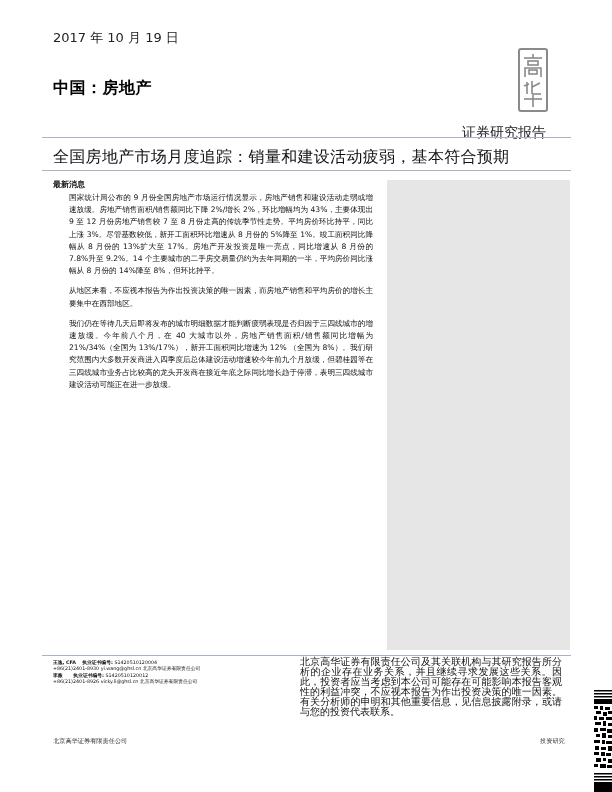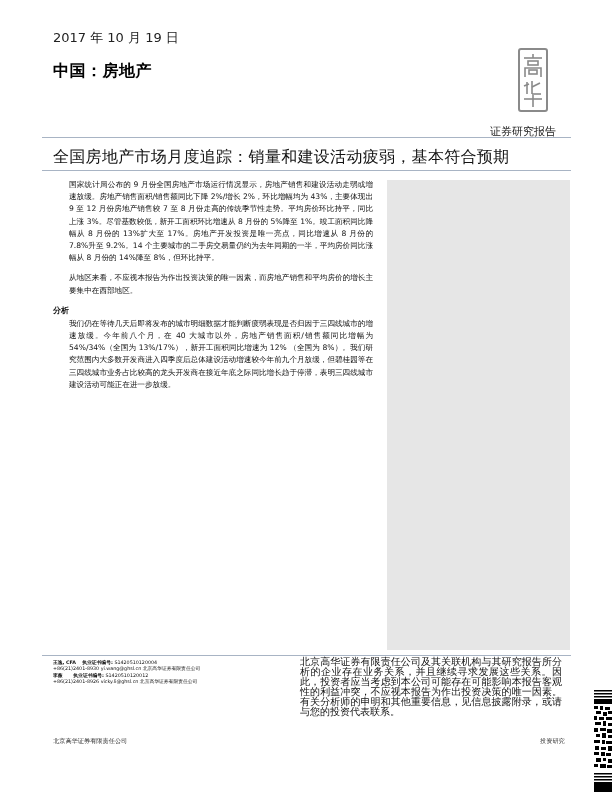--- a/index.html
+++ b/index.html
@@ -1,23 +1,23 @@
 <!DOCTYPE html>
 <html><head>
 <meta charset="utf-8">
 <style>
   html, body { margin:0; padding:0; }
   body { width:612px; height:792px; background:#ffffff; position:relative; overflow:hidden;
          font-family:"DejaVu Sans", "Liberation Sans", sans-serif; color:#000; }
   .abs { position:absolute; }
   .date { left:53px; top:29px; font-size:13px; color:#222; }
-  .sector { left:53px; top:61px; font-size:16px; font-weight:bold; letter-spacing:0.5px; }
+  .sector { left:53px; top:78px; font-size:16px; font-weight:bold; letter-spacing:0.5px; }
   .logo { left:518px; top:48px; width:26px; width:26px; height:60px; border:2px solid #8a8a8a; border-radius:3px; }
   .logo svg { display:block; }
-  .report-type { left:490px; top:124px; font-size:11px; color:#222; }
+  .report-type { left:462px; top:124px; font-size:14px; color:#222; }
   .rule { background:#a8b4c4; height:1px; }
   .rule-top { left:42px; top:137px; width:529px; }
   .headline { left:53px; top:147px; font-size:16px; color:#111; letter-spacing:0.3px; white-space:nowrap; }
   .rule-head { left:42px; top:170px; width:529px; }
   .sidebox { left:387px; top:180px; width:183px; height:470px; background:#e6e6e6; }
   .body-col { left:53px; top:179px; width:320px; font-size:7.6px; line-height:12.2px; color:#111; }
   .body-col h3 { font-size:8px; font-weight:bold; margin:0 0 2px 0; line-height:11px; }
   .body-col p { margin:0 0 8px 16px; text-align:justify; }
   .body-col .sec { margin-bottom:4px; }
   .bold { font-weight:bold; }
@@ -57,26 +57,26 @@
 <div class="abs report-type">证券研究报告</div>
 <div class="abs rule rule-top"></div>
 
 <div class="abs headline">全国房地产市场月度追踪：销量和建设活动疲弱，基本符合预期</div>
 <div class="abs rule rule-head"></div>
 
 <div class="abs sidebox"></div>
 
 <div class="abs body-col">
   <div class="sec">
+    <h3>最新消息</h3>
     <p>国家统计局公布的 9 月份全国房地产市场运行情况显示，房地产销售和建设活动走弱或增速放缓。房地产销售面积/销售额同比下降 2%/增长 2%，环比增幅均为 43%，主要体现出 9 至 12 月份房地产销售较 7 至 8 月份走高的传统季节性走势。平均房价环比持平，同比上涨 3%。尽管基数较低，新开工面积环比增速从 8 月份的 5%降至 1%。竣工面积同比降幅从 8 月份的 13%扩大至 17%。房地产开发投资是唯一亮点，同比增速从 8 月份的 7.8%升至 9.2%。14 个主要城市的二手房交易量仍约为去年同期的一半，平均房价同比涨幅从 8 月份的 14%降至 8%，但环比持平。</p>
     <p>从地区来看，不应视本报告为作出投资决策的唯一因素，而房地产销售和平均房价的增长主要集中在西部地区。</p>
   </div>
   <div class="sec">
-    <h3>分析</h3>
-    <p>我们仍在等待几天后即将发布的城市明细数据才能判断疲弱表现是否归因于三四线城市的增速放缓。今年前八个月，在 40 大城市以外，房地产销售面积/销售额同比增幅为 54%/34%（全国为 13%/17%），新开工面积同比增速为 12% （全国为 8%）。我们研究范围内大多数开发商进入四季度后总体建设活动增速较今年前九个月放缓，但碧桂园等在三四线城市业务占比较高的龙头开发商在接近年底之际同比增长趋于停滞，表明三四线城市建设活动可能正在进一步放缓。</p>
+    <p>我们仍在等待几天后即将发布的城市明细数据才能判断疲弱表现是否归因于三四线城市的增速放缓。今年前八个月，在 40 大城市以外，房地产销售面积/销售额同比增幅为 21%/34%（全国为 13%/17%），新开工面积同比增速为 12% （全国为 8%）。我们研究范围内大多数开发商进入四季度后总体建设活动增速较今年前九个月放缓，但碧桂园等在三四线城市业务占比较高的龙头开发商在接近年底之际同比增长趋于停滞，表明三四线城市建设活动可能正在进一步放缓。</p>
   </div>
   <div class="sec">
   </div>
 </div>
 
 <div class="abs rule rule-foot"></div>
 
 <div class="abs analysts">
   <div>
     <span class="nm">王逸, CFA</span>&nbsp;&nbsp;&nbsp;

